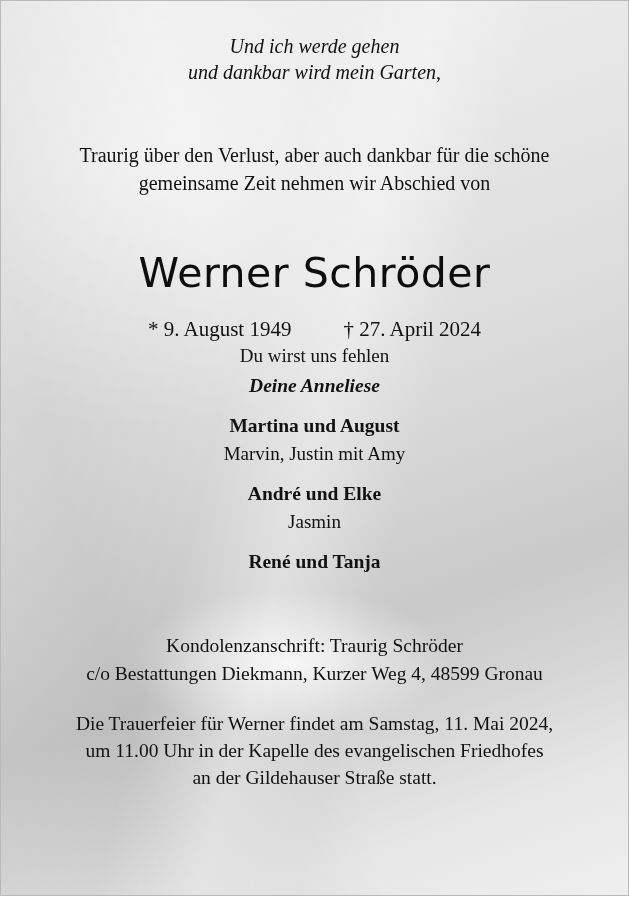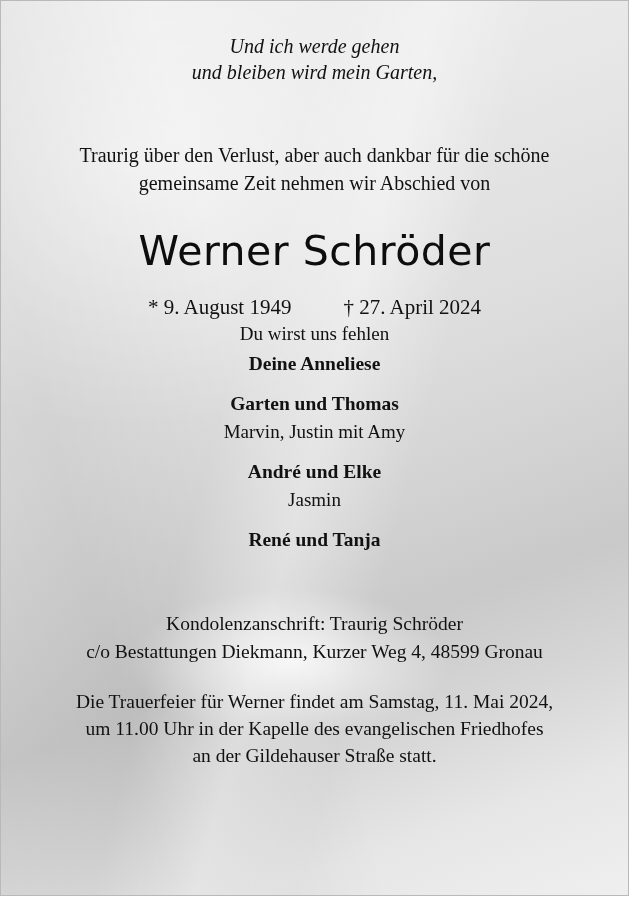--- a/index.html
+++ b/index.html
@@ -50,42 +50,42 @@
   }
   .verse div { white-space: nowrap; }
 
   .intro {
     margin-top: 56px;
     font-size: 20px;
     line-height: 28px;
   }
 
   .name {
-    margin-top: 30px;
+    margin-top: 52px;
     font-family: "DejaVu Sans", sans-serif;
     font-size: 41px;
     letter-spacing: 0.5px;
     color: #0d0d0d;
   }
 
   .dates {
     margin-top: 20px;
     font-size: 21px;
     display: flex;
     justify-content: center;
     gap: 52px;
   }
 
   .family {
     font-size: 19px;
     line-height: 28px;
   }
   .family .bold { font-weight: bold; font-size: 19.5px; }
   .family .plain { font-weight: normal; }
-  .family .row { margin-top: 2px; }
+  .family .row { margin-top: 2px; font-style: italic; }
   .family .gap { margin-top: 12px; }
 
   .address {
     margin-top: 56px;
     font-size: 19.5px;
     line-height: 28px;
   }
 
   .service {
     margin-top: 22px;
@@ -94,39 +94,39 @@
   }
 </style>
 </head>
 <body>
 
 <div class="card">
   <div class="content">
 
     <div class="verse">
       <div>Und ich werde gehen</div>
-      <div>und bleiben wird mein Garten,</div>
+      <div>und dankbar wird mein Garten,</div>
     </div>
 
     <div class="intro">
       <div>Traurig über den Verlust, aber auch dankbar für die schöne</div>
       <div>gemeinsame Zeit nehmen wir Abschied von</div>
     </div>
 
     <div class="name">Werner Schröder</div>
 
     <div class="dates">
       <span>* 9. August 1949</span>
       <span>† 27. April 2024</span>
     </div>
 
     <div class="family">
       <div class="plain">Du wirst uns fehlen</div>
       <div class="bold row">Deine Anneliese</div>
-      <div class="bold gap">Garten und Thomas</div>
+      <div class="bold gap">Martina und August</div>
       <div class="plain">Marvin, Justin mit Amy</div>
       <div class="bold gap">André und Elke</div>
       <div class="plain">Jasmin</div>
       <div class="bold gap">René und Tanja</div>
     </div>
 
     <div class="address">
       <div>Kondolenzanschrift: Traurig Schröder</div>
       <div>c/o Bestattungen Diekmann, Kurzer Weg 4, 48599 Gronau</div>
     </div>

